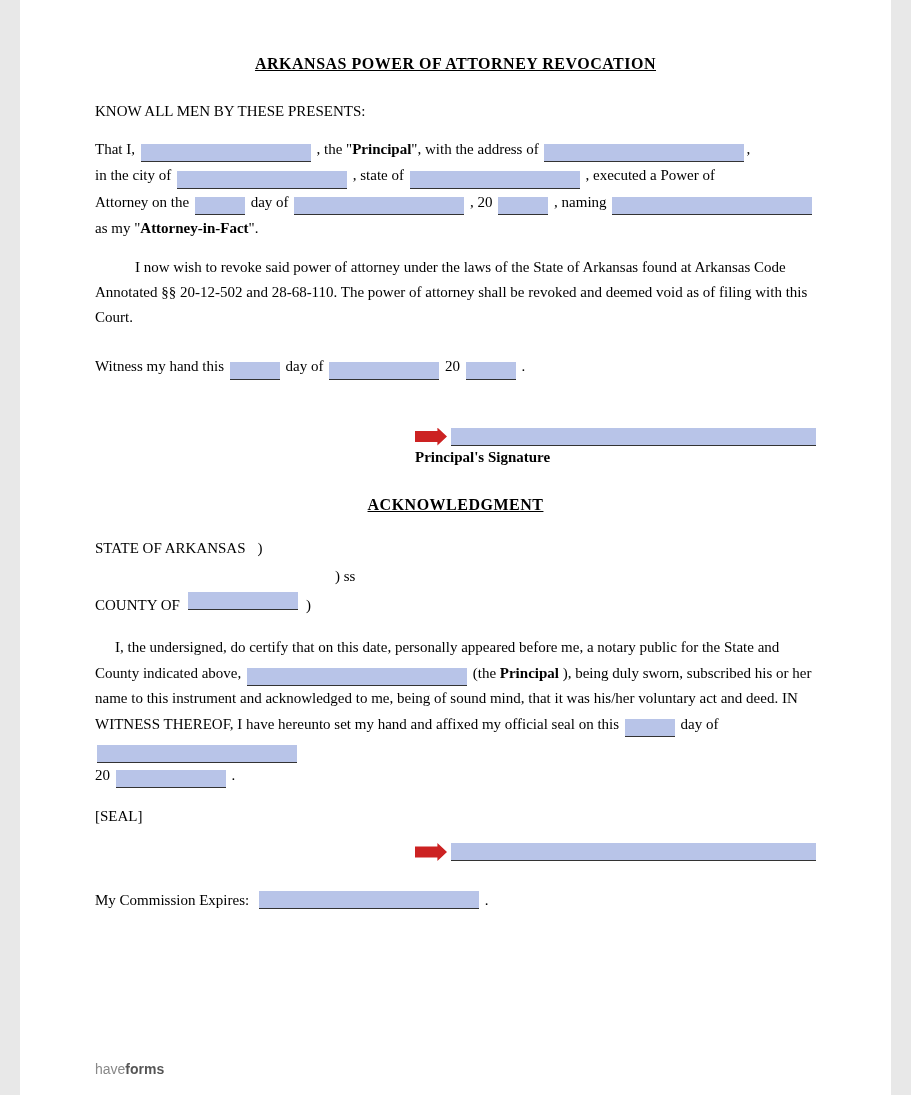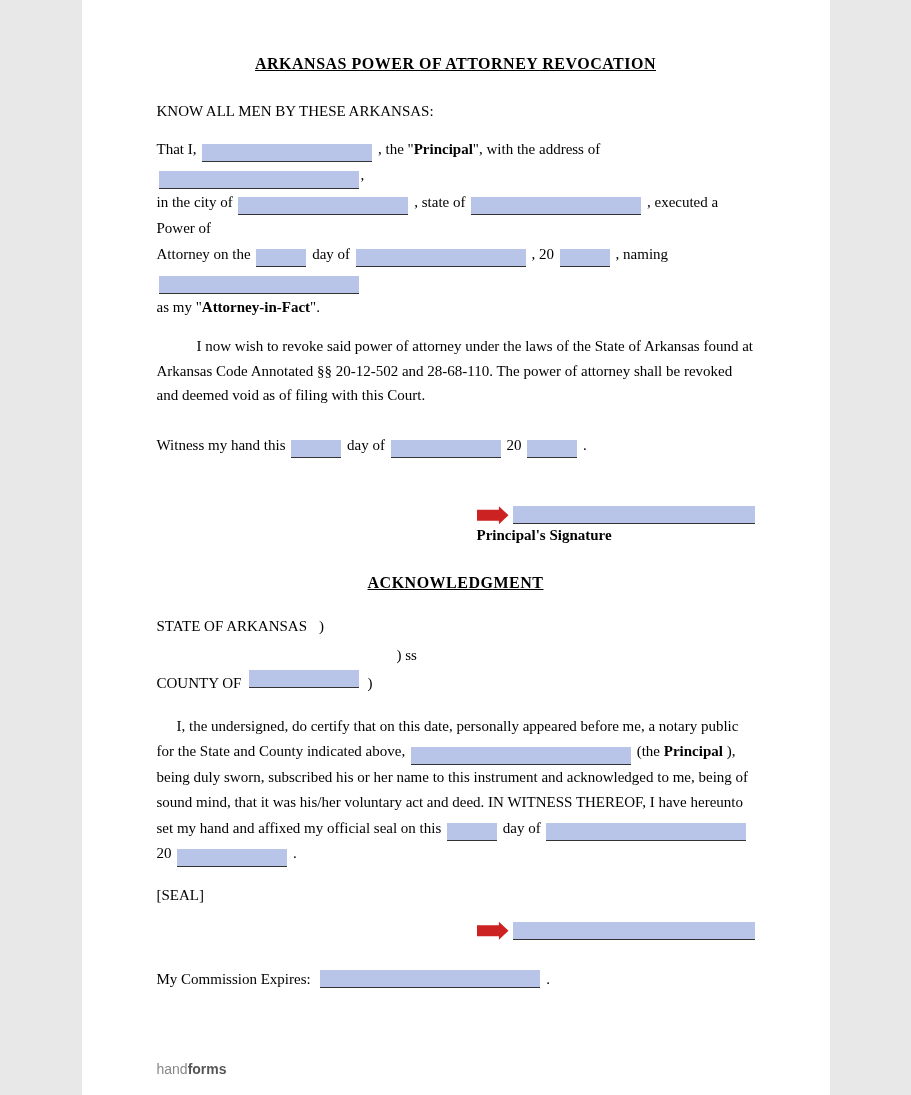--- a/index.html
+++ b/index.html
@@ -3,21 +3,21 @@
   <meta charset="utf-8">
   <style>
     * { box-sizing: border-box; margin: 0; padding: 0; }
     body {
       background: #e8e8e8;
       font-family: 'Times New Roman', Times, serif;
       font-size: 15px;
       color: #000;
     }
     .page-wrapper {
-      width: 748px;
+      width: 871px;
       min-height: 1095px;
       background: #fff;
       margin: 0 auto;
       padding: 55px 75px 40px 75px;
       position: relative;
     }
     .title {
       text-align: center;
       font-weight: bold;
       text-decoration: underline;
@@ -138,21 +138,21 @@
     .freeforms-footer span.forms { font-weight: bold; color: #555; }
     .bold { font-weight: bold; margin-top: 41px; }
   </style>
 </head>
 <body>
 
 <div class="page-wrapper">
 
   <div class="title">ARKANSAS POWER OF ATTORNEY REVOCATION</div>
 
-  <div class="know-all">KNOW ALL MEN BY THESE ARKANSAS:</div>
+  <div class="know-all">KNOW ALL MEN BY THESE PRESENTS:</div>
 
   <div class="body-text">
     <span>That I,</span>
     <span class="inline-field field-lg"></span>
     <span>, the "</span><span class="bold">Principal</span><span>", with the address of</span>
     <span class="inline-field field-xl"></span><span>,</span><br>
     <span>in the city of</span>
     <span class="inline-field field-lg"></span>
     <span>, state of</span>
     <span class="inline-field field-lg"></span>
@@ -226,16 +226,16 @@
     </div>
   </div>
 
   <div class="commission-line">
     <span>My Commission Expires:</span>
     <span class="inline-field field-xxl" style="margin-left:6px;"></span>
     <span>.</span>
   </div>
 
   <div class="freeforms-footer">
-    <span class="free">hand</span><span class="forms">forms</span>
+    <span class="free">have</span><span class="forms">forms</span>
   </div>
 
 </div>
 
 </body></html>

